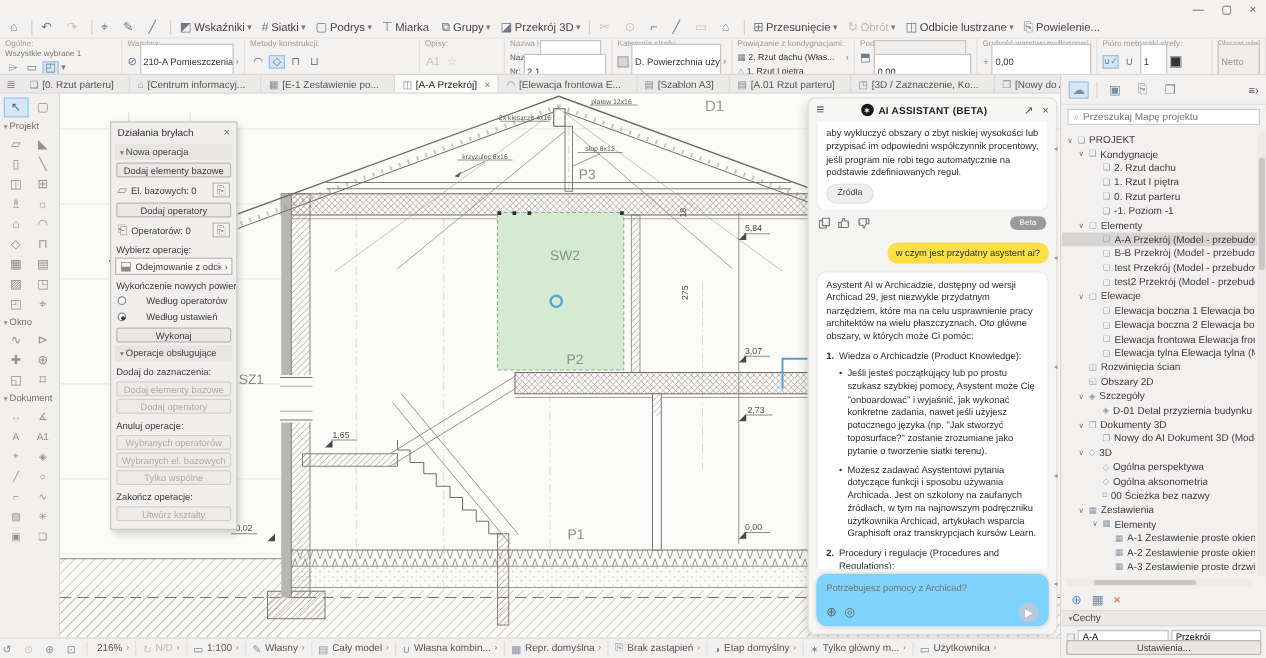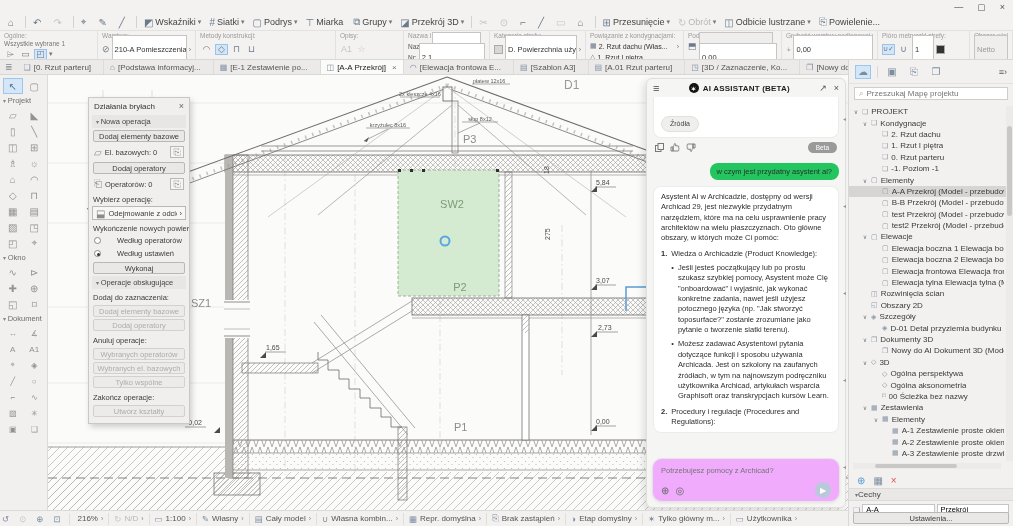--- a/index.html
+++ b/index.html
@@ -67,28 +67,28 @@
 .ai-title{flex:1;display:flex;align-items:center;justify-content:center;gap:4px;font-size:8px;font-weight:bold;color:#1c1c1c;letter-spacing:.2px}
 .ai-logo{width:10px;height:10px;border-radius:50%;background:#141414;color:#fff;font-size:6px;display:flex;align-items:center;justify-content:center}
 .ai-win{display:flex;gap:7px;color:#555;font-size:9px}
 .ai-chat{position:absolute;left:0;right:0;top:18px;bottom:52px;overflow:hidden;padding:0 6px}
 .ai-card{background:#fff;border:1px solid #ececeb;border-radius:8px;padding:5px 7px;font-size:7.5px;line-height:1.38;color:#2e2e2e}
 .ai-pill{display:inline-block;background:#efefee;border:1px solid #e2e1e0;border-radius:8px;padding:2px 8px;font-size:7px;color:#444;margin-top:4px}
 .ai-actions{display:flex;align-items:center;gap:6px;padding:4px 2px}
 .ai-actions svg{display:block}
 .ai-beta{margin-left:auto;background:#9a9a9a;color:#fff;font-size:6.5px;border-radius:8px;padding:2px 8px}
 .ai-user{display:flex;justify-content:flex-end;margin:6px 0}
-.ai-bubble{background:#22c55e;border-radius:8px;padding:4px 7px;font-size:7.5px;color:#2e2e2e;max-width:155px}
+.ai-bubble{background:#fde047;border-radius:8px;padding:4px 7px;font-size:7.5px;color:#2e2e2e;max-width:155px}
 .ai-num{font-weight:bold}
 .ai-li{display:flex;gap:4px;margin-top:5px}
 .ai-li-body{flex:1}
 .ai-b{font-weight:normal}
 .ai-bul{display:flex;gap:4px;margin-top:4px}
 .ai-bul::before{content:"•";color:#333}
-.ai-input{position:absolute;left:5px;right:5px;bottom:5px;height:44px;background:#f0abfc;border:1px solid #e6e5e4;border-radius:10px;box-shadow:0 1px 3px rgba(0,0,0,.08);padding:6px 8px}
+.ai-input{position:absolute;left:5px;right:5px;bottom:5px;height:44px;background:#7dd3fc;border:1px solid #e6e5e4;border-radius:10px;box-shadow:0 1px 3px rgba(0,0,0,.08);padding:6px 8px}
 .ai-input input{border:none;outline:none;width:100%;font-size:7.5px;font-family:"Liberation Sans",sans-serif;color:#333;background:transparent}
 .ai-input-row{display:flex;align-items:center;gap:6px;margin-top:7px;color:#666;font-size:10px}
 .ai-send{margin-left:auto;width:16px;height:16px;border-radius:50%;background:#b9c9da;color:#fff;display:flex;align-items:center;justify-content:center;font-size:8px}
 
 .sidebar{position:absolute;left:848px;top:60px;right:0;bottom:0;background:#f2f1f0;border-left:1px solid #d9d8d7;overflow:hidden}
 .sb-icons{height:24px;display:flex;align-items:center;gap:6px;padding:0 6px;border-bottom:1px solid #e3e2e1}
 .sb-ic{width:16px;height:14px;display:flex;align-items:center;justify-content:center;font-size:10px;color:#7d8da0;border:1px solid transparent}
 .sb-ic.hl{background:#d4e7f8;border-color:#9dc6ea}
 .sb-menu{margin-left:auto;color:#555;font-size:9px}
 .sb-search{margin:3px 5px;height:13px;background:#fff;border:1px solid #cfcecd;display:flex;align-items:center;gap:3px;padding:0 4px;color:#9a9998;font-size:8px}
@@ -380,21 +380,21 @@
   <div class="tabbar">
     <span class="tab-ovr">≣</span>
     <span style="display:flex">
         <span class="tab">
           <span class="tabico">❏</span>
           <span>[0. Rzut parteru]</span>
           <span class="tabx"></span>
         </span>
         <span class="tab">
           <span class="tabico">⌂</span>
-          <span>[Podstawa informacyj...</span>
+          <span>[Centrum informacyj...</span>
           <span class="tabx"></span>
         </span>
         <span class="tab">
           <span class="tabico">▦</span>
           <span>[E-1 Zestawienie po...</span>
           <span class="tabx"></span>
         </span>
         <span class="tab active">
           <span class="tabico">◫</span>
           <span>[A-A Przekrój]</span>
@@ -691,21 +691,21 @@
           <span class="ai-logo">✶</span>
           <span>AI ASSISTANT (BETA)</span>
         </span>
       <span class="ai-win">
           <span>↗</span>
           <span>×</span>
         </span>
     </div>
     <div class="ai-chat">
       <div class="ai-card" style="border-top-left-radius:0;border-top-right-radius:0;border-top:none">
-        <br>
+        <span>aby wykluczyć obszary o zbyt niskiej wysokości lub przypisać im odpowiedni współczynnik procentowy, jeśli program nie robi tego automatycznie na podstawie zdefiniowanych reguł.</span><br>
         <span class="ai-pill">Źródła</span>
       </div>
       <div class="ai-actions">
         <svg width="9" height="9" viewBox="0 0 9 9">
             <rect x="0.5" y="2.5" width="5.5" height="6" fill="none" stroke="#777" stroke-width="1"></rect>
             <rect x="3" y="0.5" width="5.5" height="6" fill="#f5f5f4" stroke="#777" stroke-width="1"></rect>
           </svg>
         <svg width="10" height="9" viewBox="0 0 10 9">
             <path d="M1,4 L3,4 L3,8 L1,8 Z M3,8 L8,8 C9,8 9,6.5 8.5,6.2 C9.3,5.8 9.2,4.5 8.4,4.3 C9,4 8.8,2.8 8,2.8 L5.5,2.8 C5.8,1.8 5.8,0.5 4.8,0.5 C4.2,0.5 4.4,1.6 4,2.3 C3.7,2.9 3.3,3.6 3,4 Z" fill="none" stroke="#777" stroke-width="0.9"></path>
           </svg>

